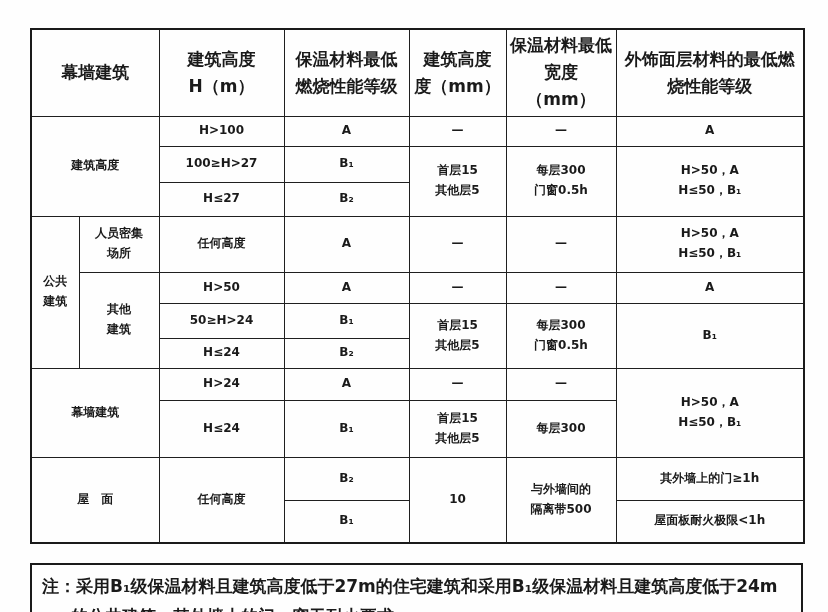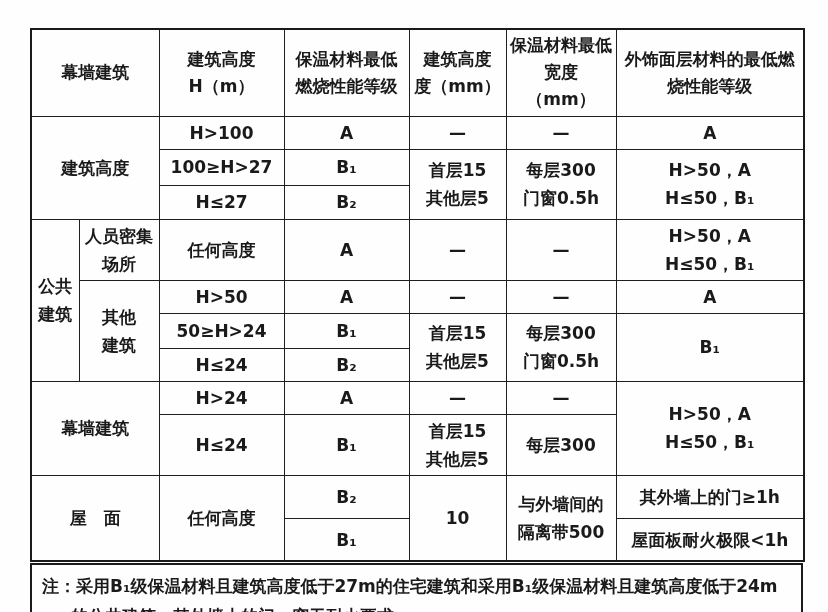--- a/index.html
+++ b/index.html
@@ -24,21 +24,21 @@
     border-collapse: collapse;
     table-layout: fixed;
     border: 2.5px solid #1a1a1a;
   }
   table.spec-table th,
   table.spec-table td {
     border: 1.5px solid #1f1f1f;
     text-align: center;
     vertical-align: middle;
     font-weight: bold;
-    font-size: 17px;
+    font-size: 12px;
     line-height: 1.65;
     padding: 2px 3px;
     white-space: pre-line;
     overflow: hidden;
   }
   table.spec-table th {
     font-size: 17px;
     line-height: 1.6;
   }
   .note-box {

